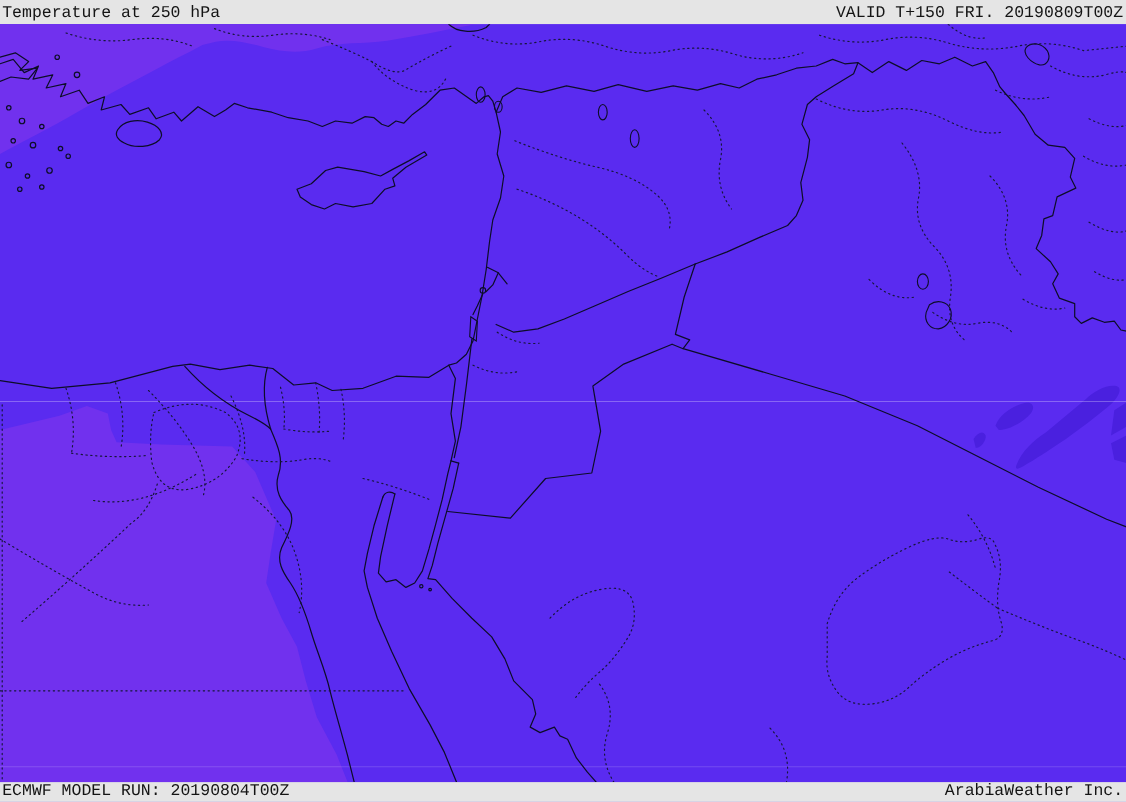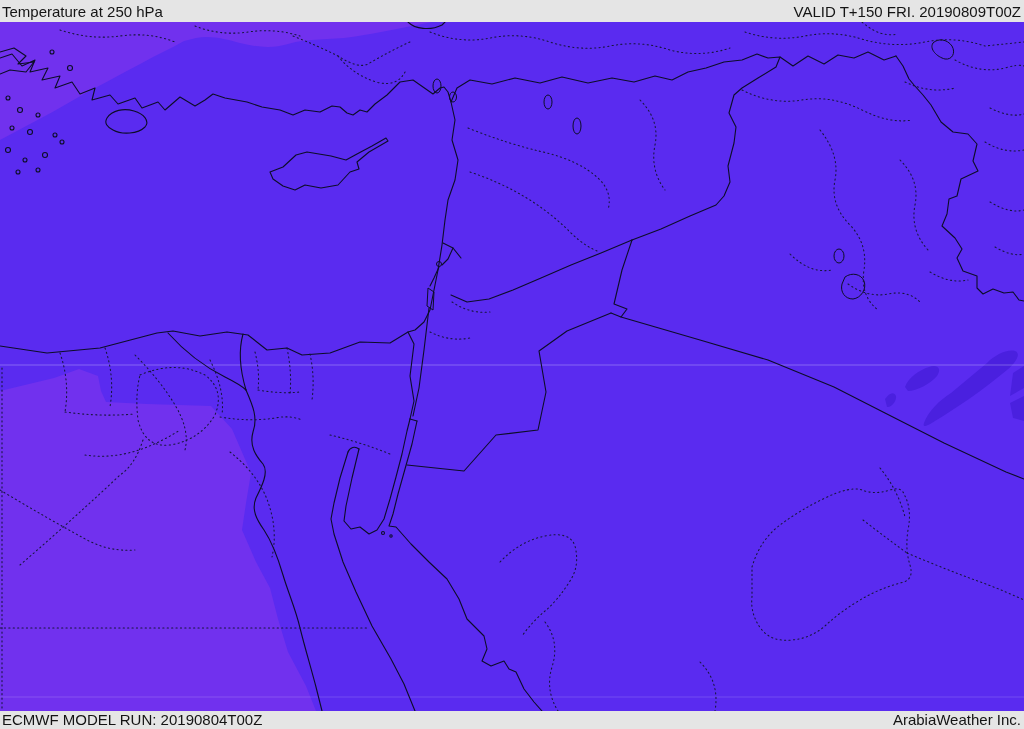--- a/index.html
+++ b/index.html
@@ -1,18 +1,18 @@
 <!DOCTYPE html>
 <html><head>
 <meta charset="utf-8">
 <style>
   html,body{margin:0;padding:0;background:#9aa0a6;}
   #screen{
     position:relative;width:1024px;height:729px;overflow:hidden;
-    font-family:Liberation Sans, sans-serif;
+    font-family:Liberation Mono, monospace;
     background:#5a2bf0;
   }
   .bar{
     position:absolute;left:0;width:1024px;background:#e5e5e5;
     color:#141414;font-size:15px;white-space:nowrap;
   }
   .bar .left{position:absolute;left:2px;bottom:0px;}
   .bar .right{position:absolute;right:3px;bottom:0px;}
   #topbar{top:0;height:22px;line-height:21px;}
   #bottombar{top:711px;height:18px;line-height:18px;}

